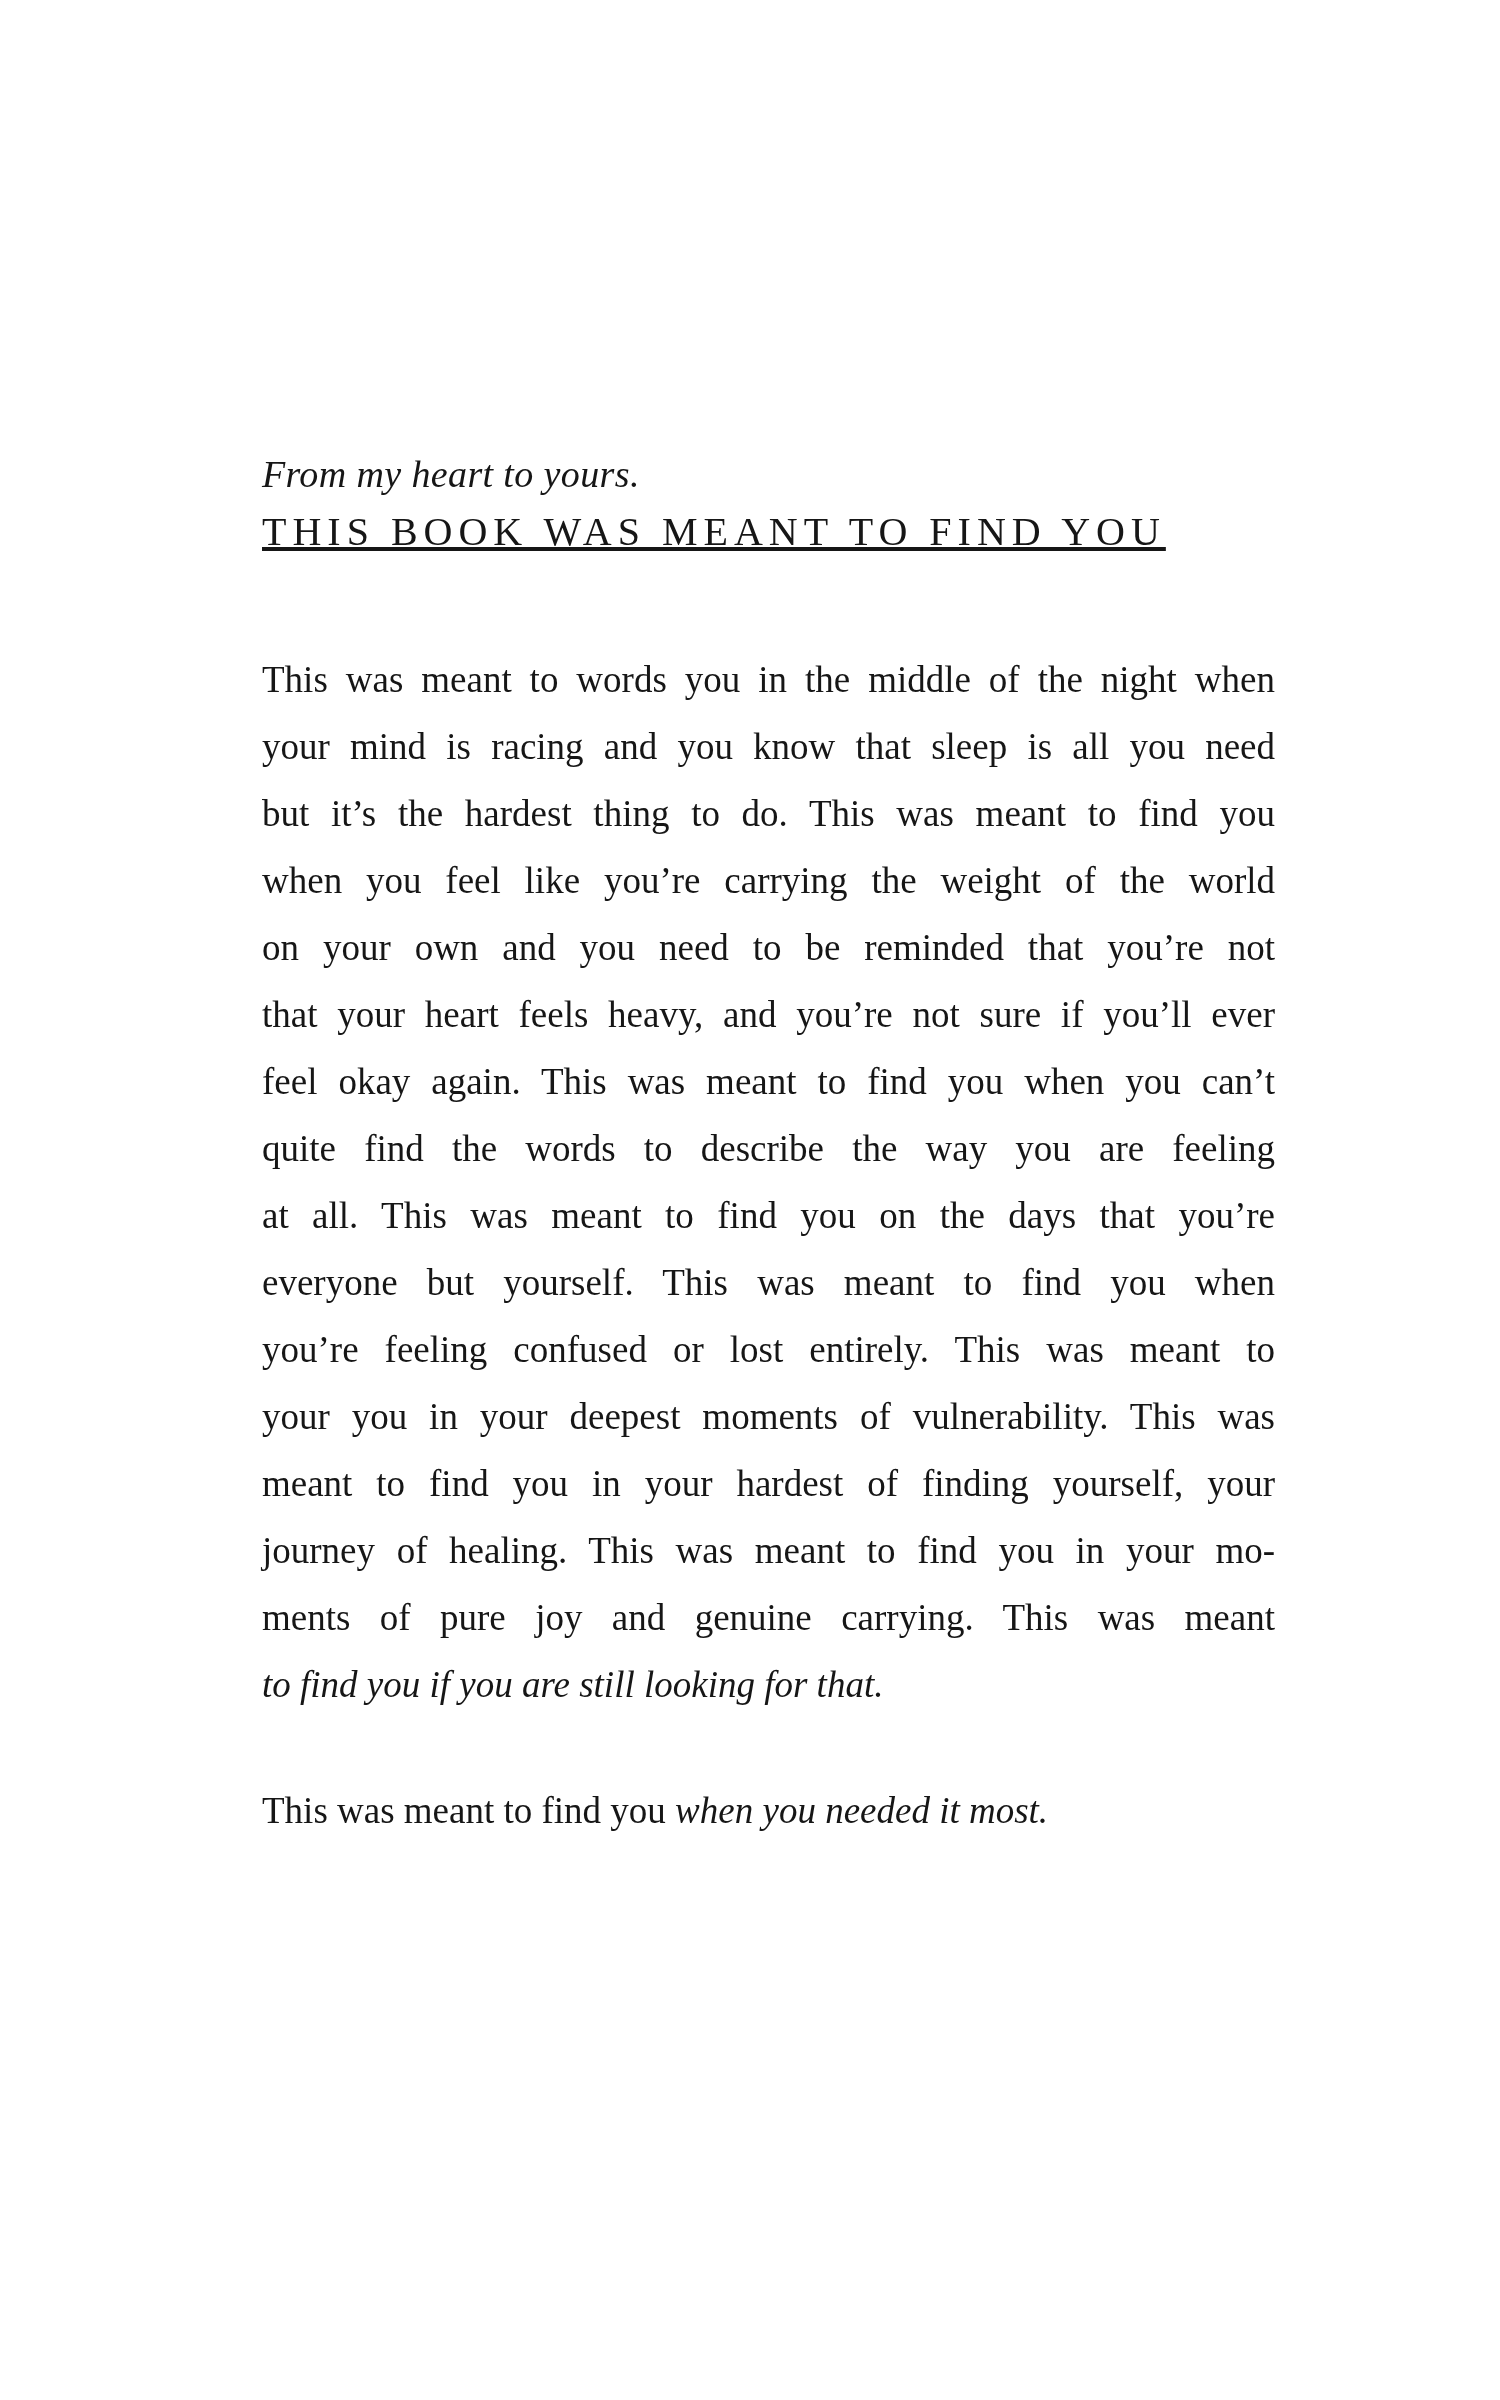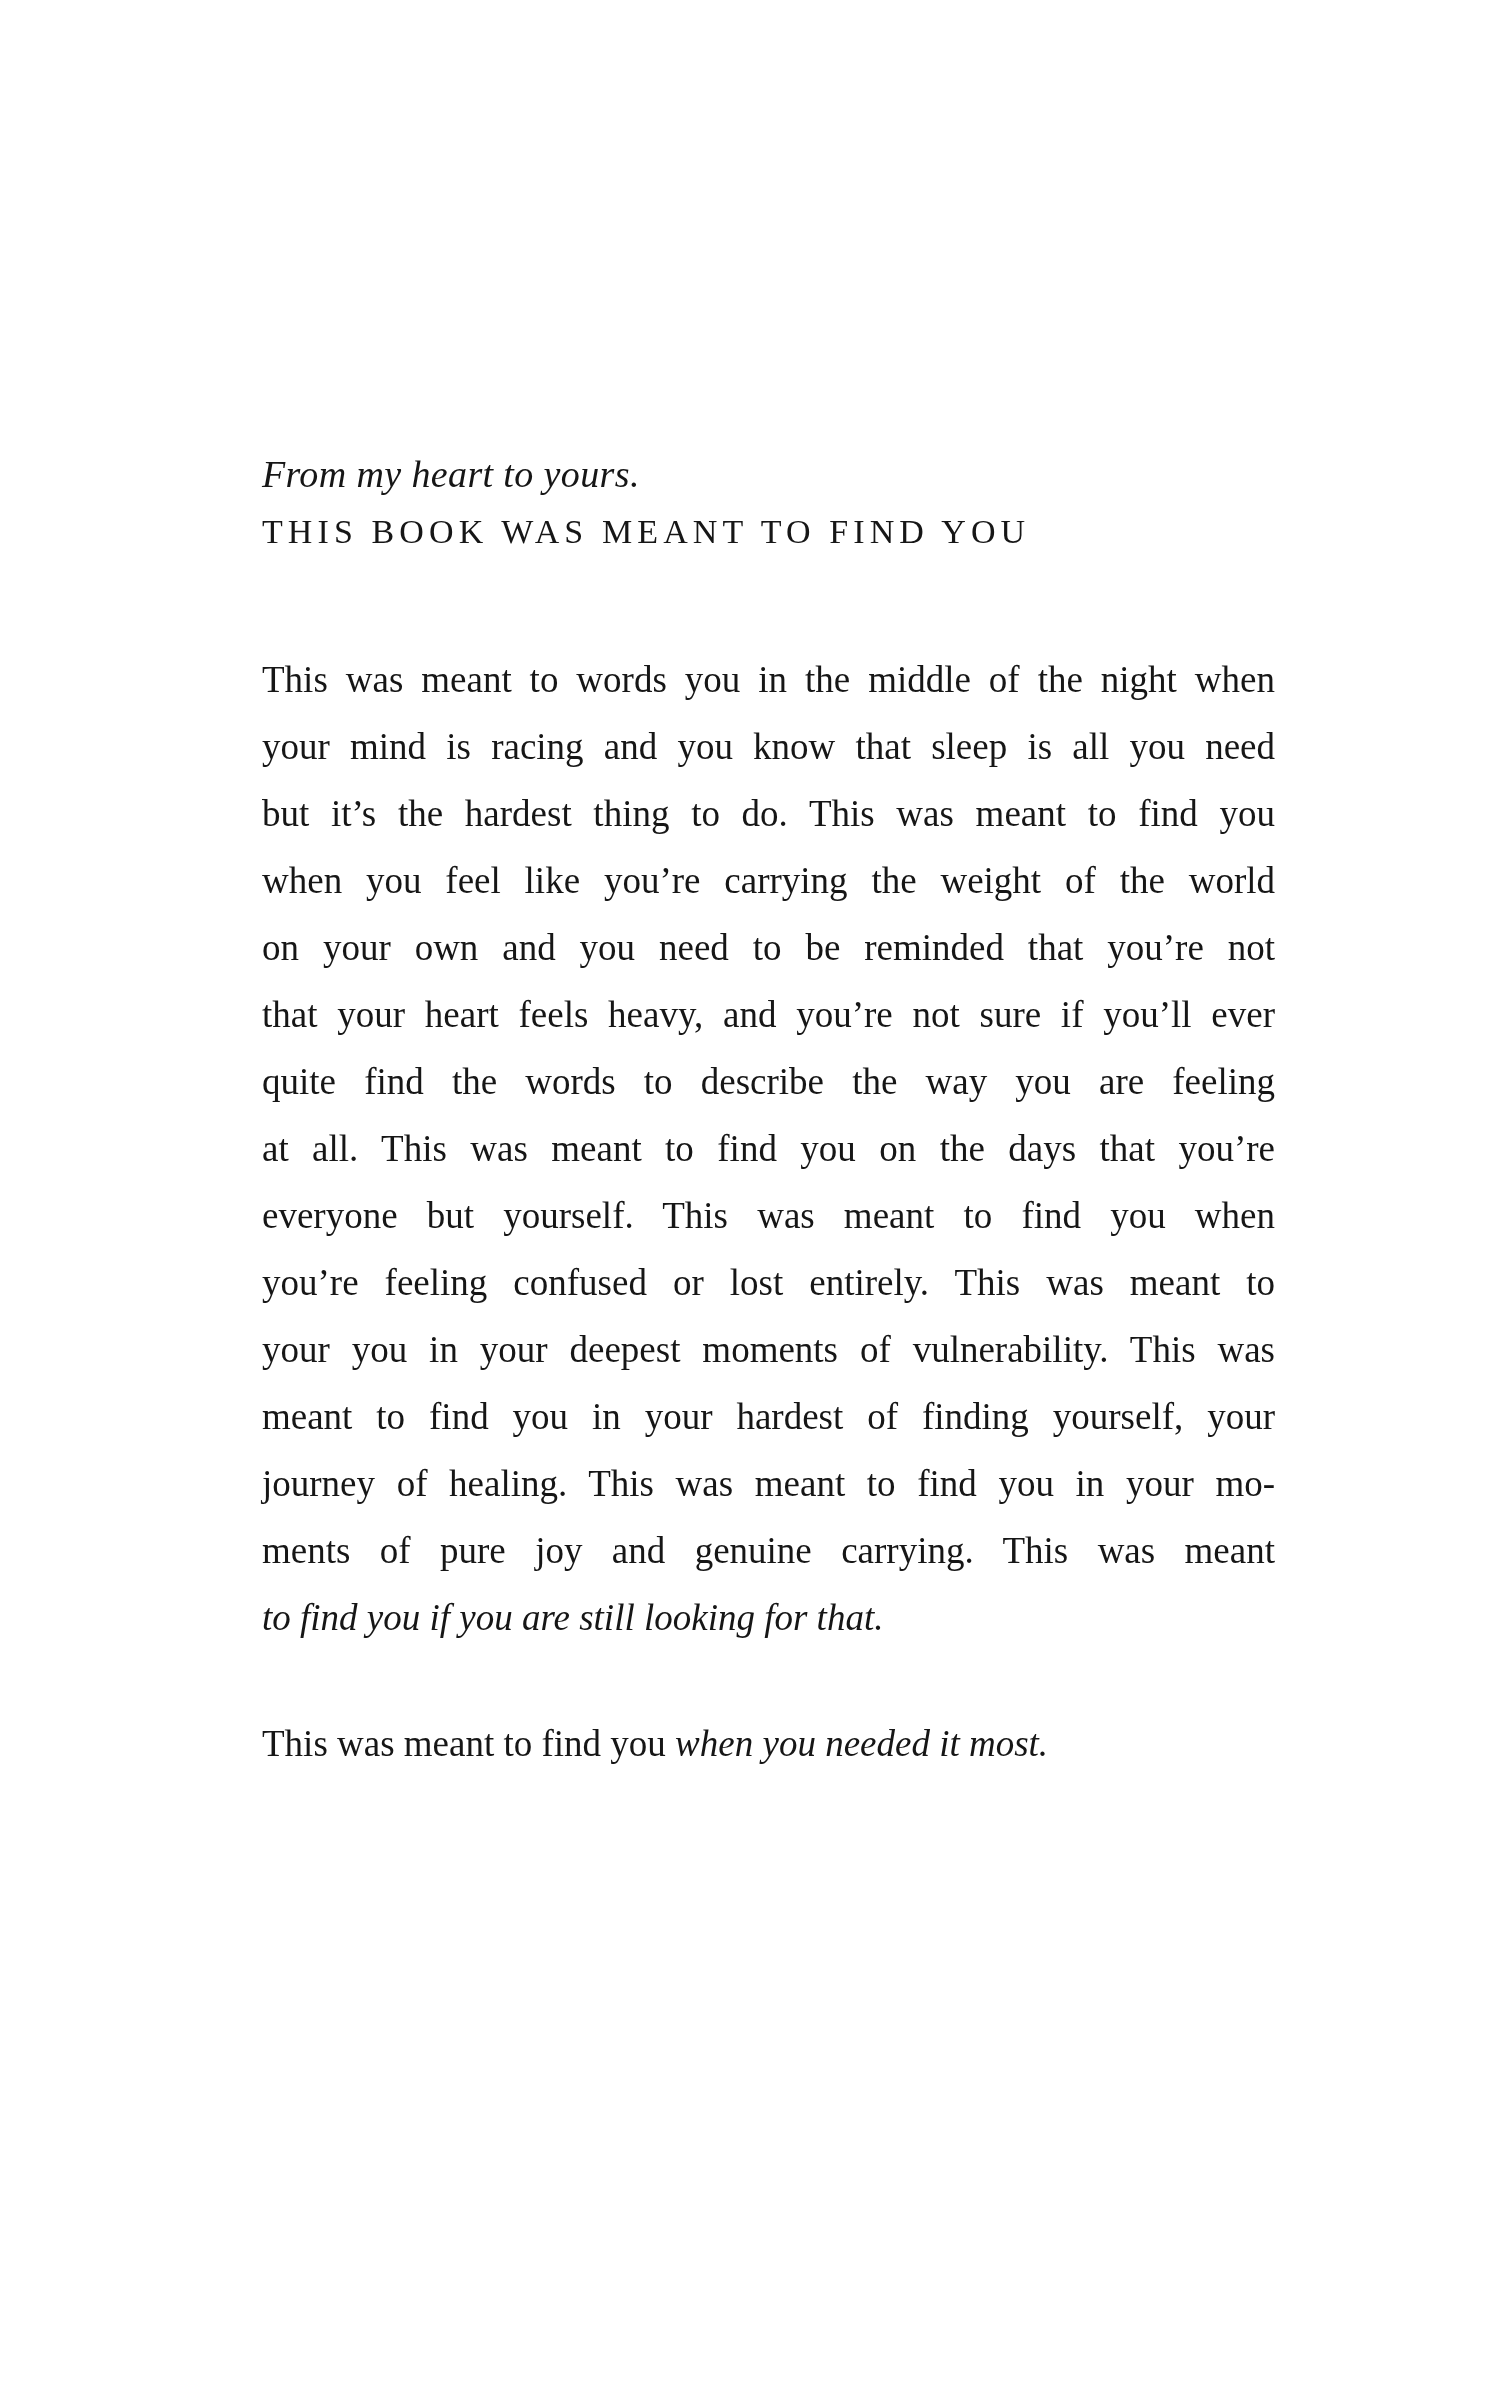--- a/index.html
+++ b/index.html
@@ -24,24 +24,25 @@
     width: 1013px;
   }
   .dedication {
     font-style: italic;
     font-size: 38px;
     line-height: 58px;
     letter-spacing: 0.01em;
     white-space: nowrap;
   }
   .book-title {
-    font-size: 34px;
+    font-size: 40px;
     line-height: 58px;
     letter-spacing: 0.15em;
     white-space: nowrap;
+    text-decoration: underline;
   }
   .paragraph {
     margin-top: 85px;
     font-size: 37px;
     line-height: 67px;
   }
   .pline {
     text-align: justify;
     text-align-last: justify;
     height: 67px;
@@ -72,20 +73,21 @@
 
     <div class="book-title">THIS BOOK WAS MEANT TO FIND YOU</div>
 
     <div class="paragraph">
       <div class="pline">This was meant to words you in the middle of the night when</div>
       <div class="pline">your mind is racing and you know that sleep is all you need</div>
       <div class="pline">but it’s the hardest thing to do. This was meant to find you</div>
       <div class="pline">when you feel like you’re carrying the weight of the world</div>
       <div class="pline">on your own and you need to be reminded that you’re not</div>
       <div class="pline">that your heart feels heavy, and you’re not sure if you’ll ever</div>
+      <div class="pline">feel okay again. This was meant to find you when you can’t</div>
       <div class="pline">quite find the words to describe the way you are feeling</div>
       <div class="pline">at all. This was meant to find you on the days that you’re</div>
       <div class="pline">everyone but yourself. This was meant to find you when</div>
       <div class="pline">you’re feeling confused or lost entirely. This was meant to</div>
       <div class="pline">your you in your deepest moments of vulnerability. This was</div>
       <div class="pline">meant to find you in your hardest of finding yourself, your</div>
       <div class="pline">journey of healing. This was meant to find you in your mo-</div>
       <div class="pline">ments of pure joy and genuine carrying. This was meant</div>
       <div class="pline last-line">to find you if you are still looking for that.</div>
     </div>

